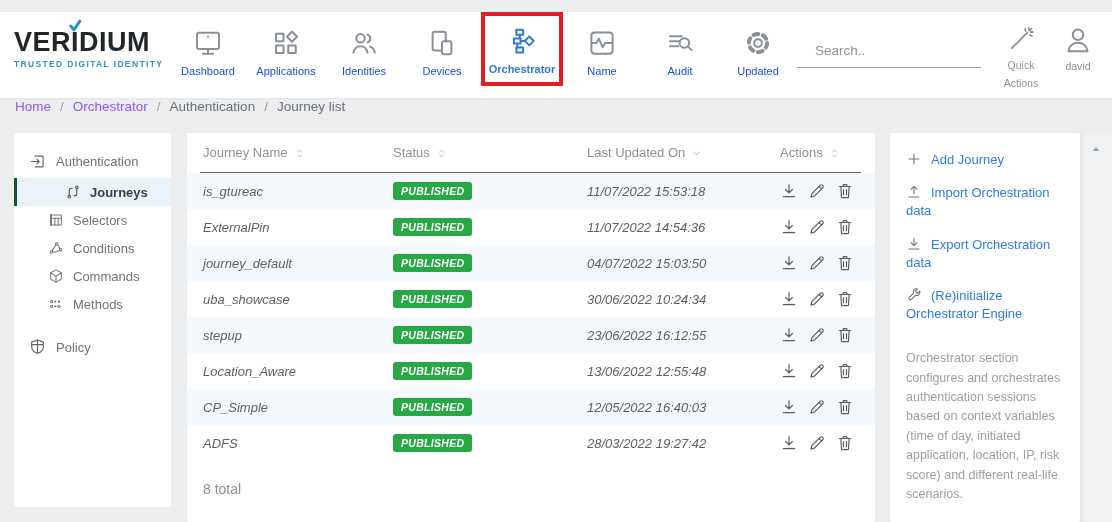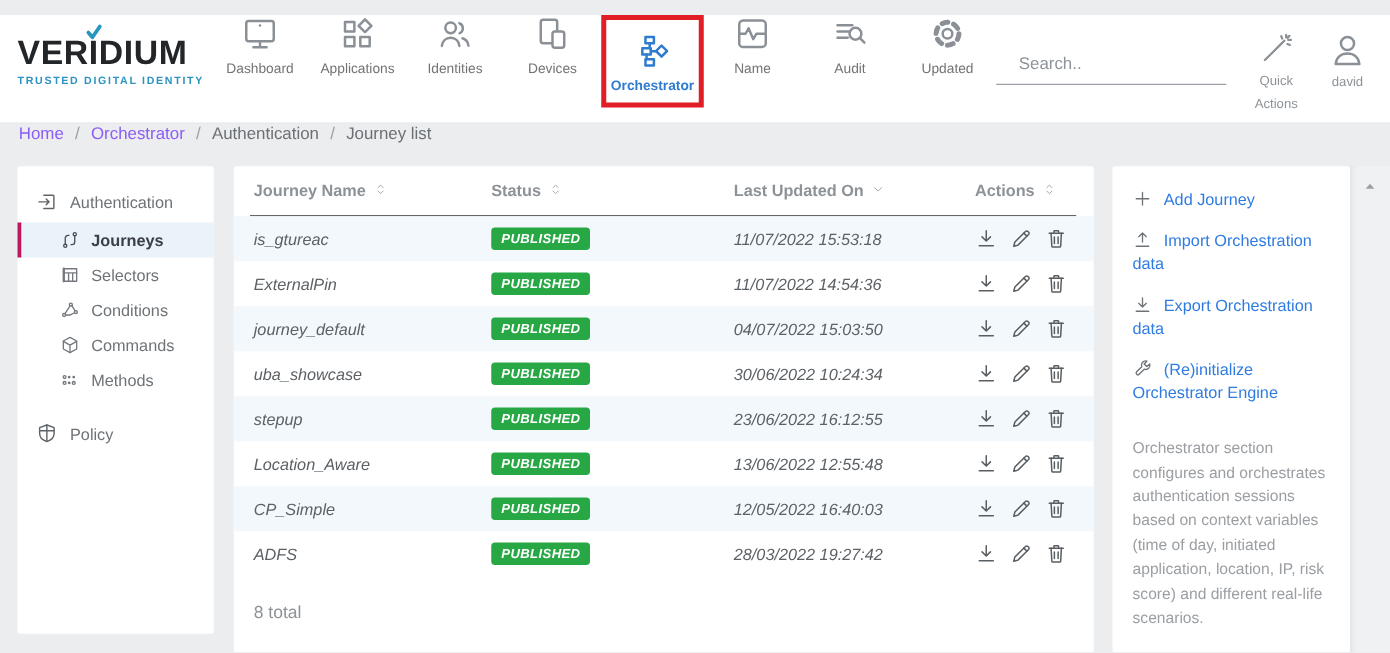--- a/index.html
+++ b/index.html
@@ -14,21 +14,21 @@
   
   .hdr { position:absolute; top:12px; left:0; width:1112px; height:87px; background:#fff; border-bottom:1px solid #e3e5e7; }
   .logo { position:absolute; left:14px; top:17px; width:150px; cursor:default; }
   .logo-name { font-size:27px; font-weight:800; color:#232629; letter-spacing:.5px; line-height:1; white-space:nowrap; }
   .iwrap { position:relative; display:inline-block; }
   .iwrap .check { position:absolute; top:-10px; left:-4px; width:16px; height:13px; color:#2596be; }
   .iwrap .check svg { stroke-width:5.5; }
   .logo-tag { font-size:8.5px; font-weight:700; color:#2e93c1; letter-spacing:1.35px; margin-top:3px; white-space:nowrap; }
 
   .mainnav { position:absolute; left:169px; top:0; display:flex; align-items:flex-start; }
-  .nav-item { width:78px; text-align:center; color:#737373; padding-top:0; cursor:pointer; }
+  .nav-item { width:78px; text-align:center; color:#1d4ed8; padding-top:16px; cursor:pointer; }
   .nav-item .nico { width:30px; height:30px; margin:0 auto; display:block; color:#8a9096; }
   .nav-item .nlabel { font-size:11px; margin-top:7px; }
   .nav-item.active { width:82px; border:4px solid #e11d26; padding:10px 0 7px; color:#2f7bd0; }
   .nav-item.active .nico { color:#2f7bd0; }
   .nav-item.active .nlabel { font-weight:700; color:#2f7bd0; }
 
   .search { position:absolute; left:797px; top:28px; width:184px; display:flex; align-items:center; border-bottom:1px solid #9aa0a6; padding-bottom:9px; }
   .search .ic { width:18px; height:18px; color:#6e7377; margin-left:6px; }
   .search input { border:none; outline:none; background:transparent; flex:1; font-size:13.5px; color:#555; padding:2px 4px 0 12px; font-family:inherit; }
   .search input::placeholder { color:#8d9398; }
@@ -45,28 +45,28 @@
   .crumbs .sep { color:#9ba0a5; margin:0 9px; }
   .crumb.link { color:#8b5cf6; cursor:pointer; }
 
   
   .panel { position:absolute; background:#fff; border-radius:2px; }
   .sidebar { left:14px; top:133px; width:157px; height:374px; padding-top:12px; }
   .side-head { display:flex; align-items:center; gap:10px; padding:8px 0 8px 15px; color:#6e7377; font-size:13px; cursor:pointer; }
   .side-head .ic { width:17px; height:17px; color:#5f6468; }
   .side-item { display:flex; align-items:center; gap:9px; padding:6px 0 6px 34px; color:#6e7377; font-size:13px; cursor:pointer; }
   .side-item .ic { width:16px; height:16px; color:#75797e; }
-  .side-item.active { background:#eaf2fa; border-left:3px solid #be185d; padding-left:31px; color:#3b4045; font-weight:700; }
+  .side-item.active { background:#eaf2fa; border-left:3px solid #14532d; padding-left:48px; color:#3b4045; font-weight:700; }
   .side-item.active .ic { color:#4a4f54; }
   .side-sec2 { margin-top:12px;align-items:flex-end; }
 
   .tablep { left:187px; top:133px; width:688px; height:389px; }
   .tgrid { display:grid; grid-template-columns:190px 194px 193px 1fr; align-items:center; }
   .thead { height:40px; margin:0 14px 0 13px; border-bottom:1px solid #63676b; padding-left:3px; }
-  .th { font-size:13px; color:#8d9297; display:flex; align-items:flex-start; gap:6px; cursor:pointer;font-weight:bold; }
+  .th { font-size:13px; color:#8d9297; display:flex; align-items:flex-end; gap:6px; cursor:pointer; }
   .th .ic { width:11px; height:13px; color:#9ba0a5; }
   .trow { height:36px; padding-left:16px;font-style:italic; }
   .trow.alt { background:#f3f8fc; }
   .td { font-size:13px; color:#5c6165; }
   .badge { display:inline-block; background:#28a745; color:#fff; font-size:10.5px; font-weight:700; padding:3px 8px; border-radius:3px; letter-spacing:.3px; }
   .acts { display:flex; align-items:center; gap:10px; }
   .abtn { width:18px; height:18px; color:#595e62; background:none; border:none; cursor:pointer; padding:0; }
   .abtn .ic { width:18px; height:18px; }
   .total { font-size:14px; color:#8d9297; margin:20px 0 16px 16px; }
 

